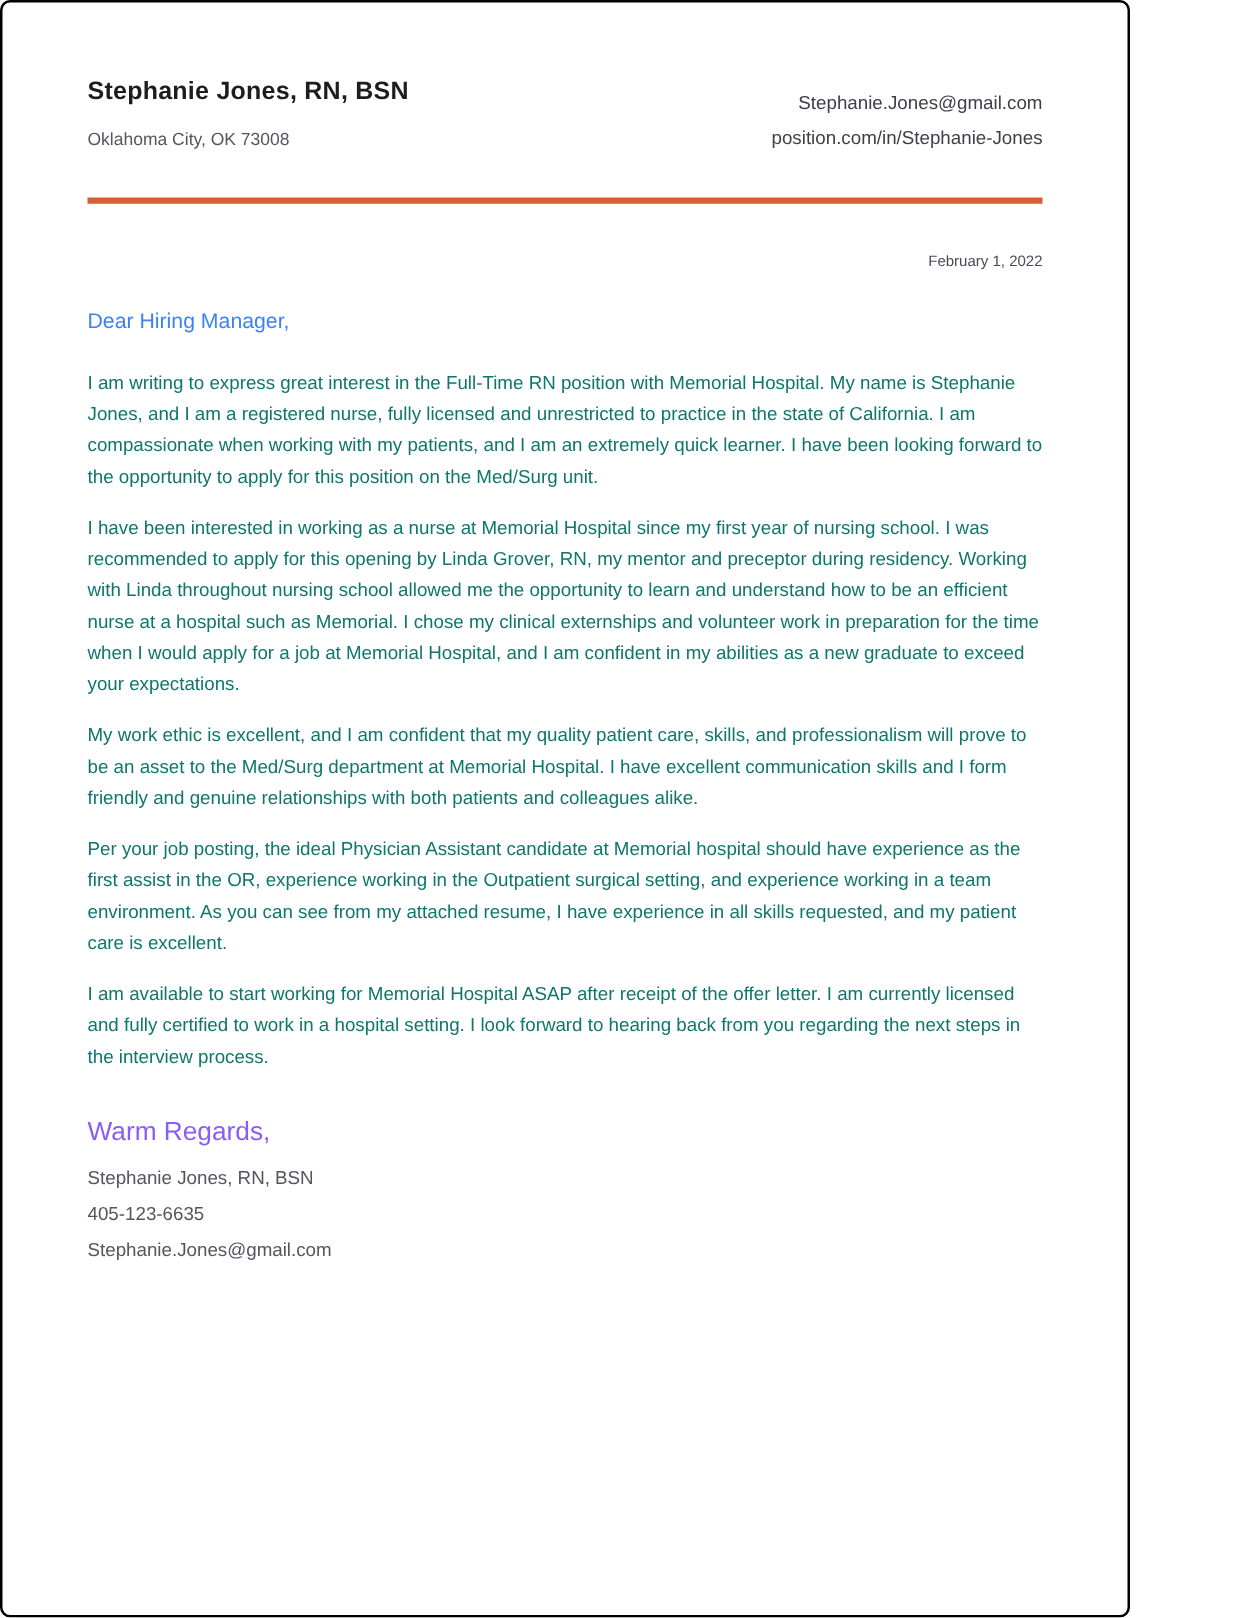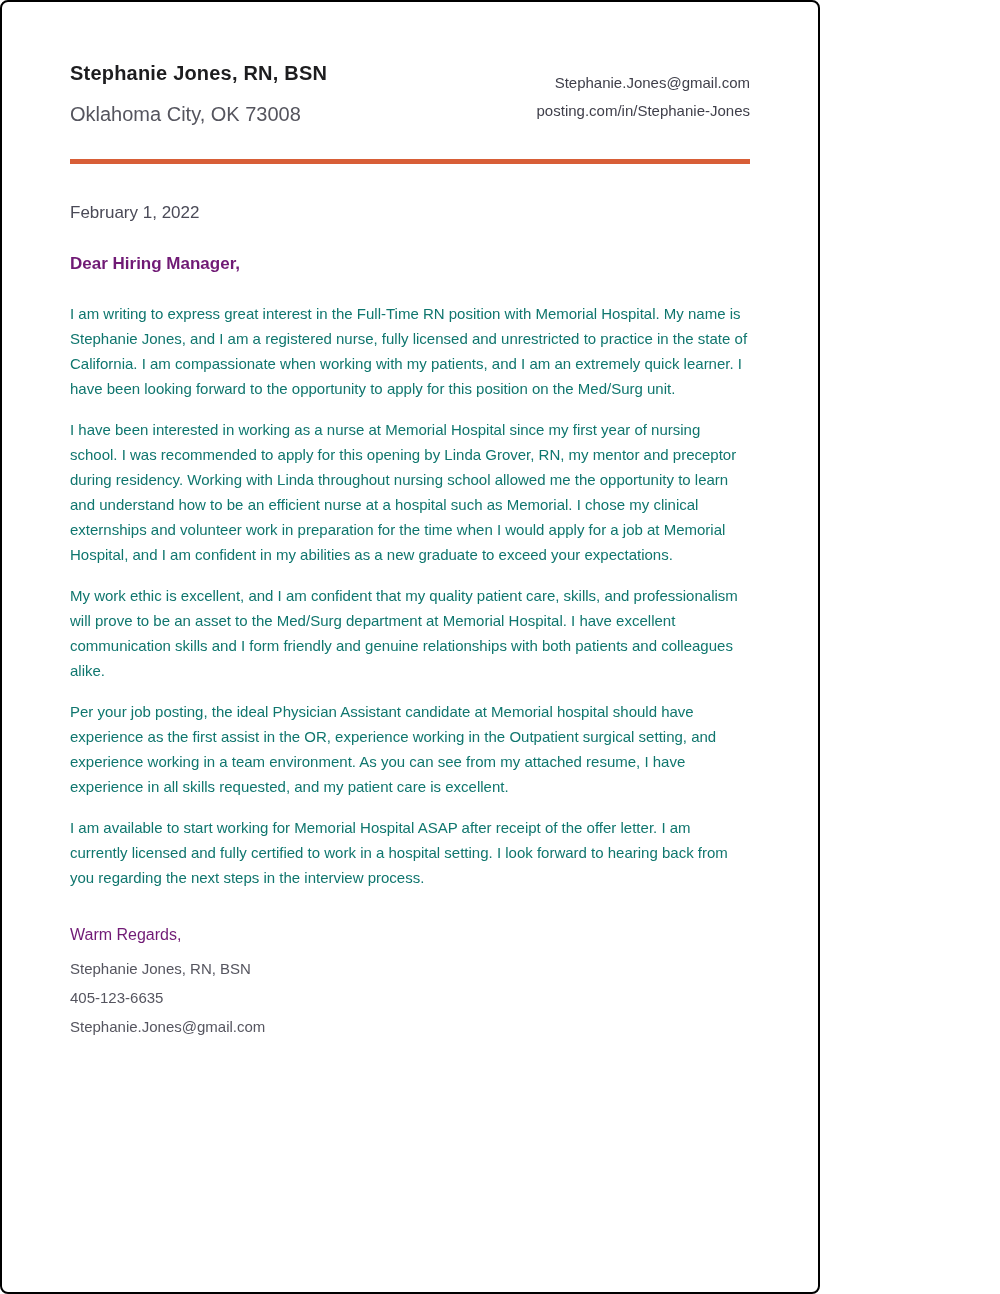--- a/index.html
+++ b/index.html
@@ -4,21 +4,21 @@
 <style>
   * { margin: 0; padding: 0; box-sizing: border-box; }
   html, body { background: #ffffff; }
   body {
     width: 1000px;
     height: 1294px;
     font-family: "Liberation Sans", "DejaVu Sans", sans-serif;
     -webkit-font-smoothing: antialiased;
   }
   .page {
-    width: 820px;
+    width: 904px;
     height: 1294px;
     background: #ffffff;
     border: 2px solid #000000;
     border-radius: 8px;
     padding: 58px 68px 0 68px;
     overflow: hidden;
   }
   .header-row {
     display: flex;
     justify-content: space-between;
@@ -26,80 +26,81 @@
   }
   .name {
     font-size: 20px;
     font-weight: bold;
     color: #1d1d1f;
     letter-spacing: 0.2px;
     line-height: 26px;
   }
   .location {
     margin-top: 17px;
-    font-size: 20px;
+    font-size: 14px;
     color: #55555e;
   }
   .contact-block {
     text-align: right;
     font-size: 15px;
     color: #3f3f4a;
     padding-top: 9px;
   }
   .contact-block .contact-line { line-height: 28px; }
   .accent-divider {
     margin-top: 33px;
     height: 5px;
     width: 100%;
     background: #d85e37;
     border: none;
   }
   .date-line {
     margin-top: 39px;
-    font-size: 17px;
+    text-align: right;
+    font-size: 12px;
     color: #4a4a57;
   }
   .greeting {
     margin-top: 31px;
     font-size: 17px;
-    font-weight: bold;
-    color: #701a75;
+    font-weight: normal;
+    color: #3b82f6;
   }
   .body-copy { margin-top: 27px; }
   .body-copy p {
     font-size: 15px;
     line-height: 25px;
     color: #0f766e;
     margin-bottom: 16px;
   }
   .closing {
     margin-top: 36px;
-    font-size: 16px;
-    color: #701a75;
+    font-size: 21px;
+    color: #8b5cf6;
   }
   .signature {
     margin-top: 10px;
     font-size: 15px;
     color: #55555f;
   }
   .signature .sig-line { line-height: 29px; }
 </style>
 </head>
 <body>
 
 <div class="page">
 
   <div class="header-row">
     <div>
       <div class="name">Stephanie Jones, RN, BSN</div>
       <div class="location">Oklahoma City, OK 73008</div>
     </div>
     <div class="contact-block">
       <div class="contact-line">Stephanie.Jones@gmail.com</div>
-      <div class="contact-line">posting.com/in/Stephanie-Jones</div>
+      <div class="contact-line">position.com/in/Stephanie-Jones</div>
     </div>
   </div>
 
   <div class="accent-divider" style="background: rgb(216, 94, 55);"></div>
 
   <div class="date-line">February 1, 2022</div>
 
   <div class="greeting">Dear Hiring Manager,</div>
 
   <div class="body-copy">

